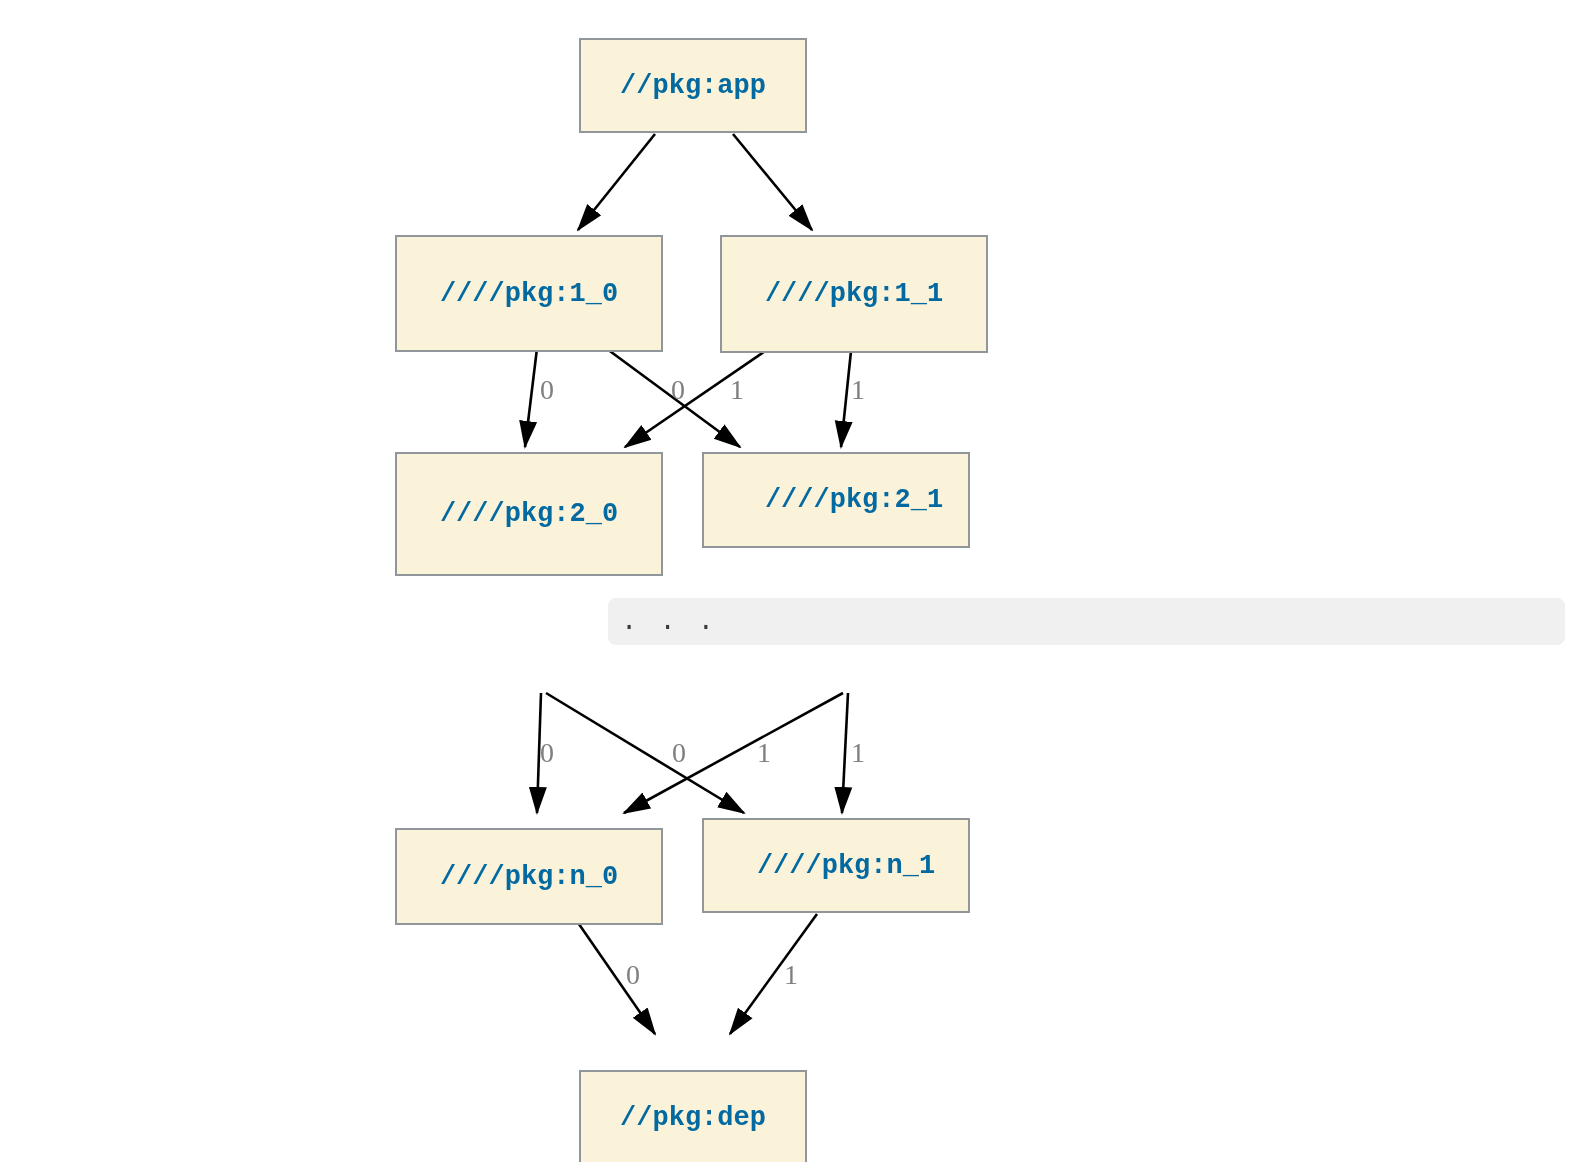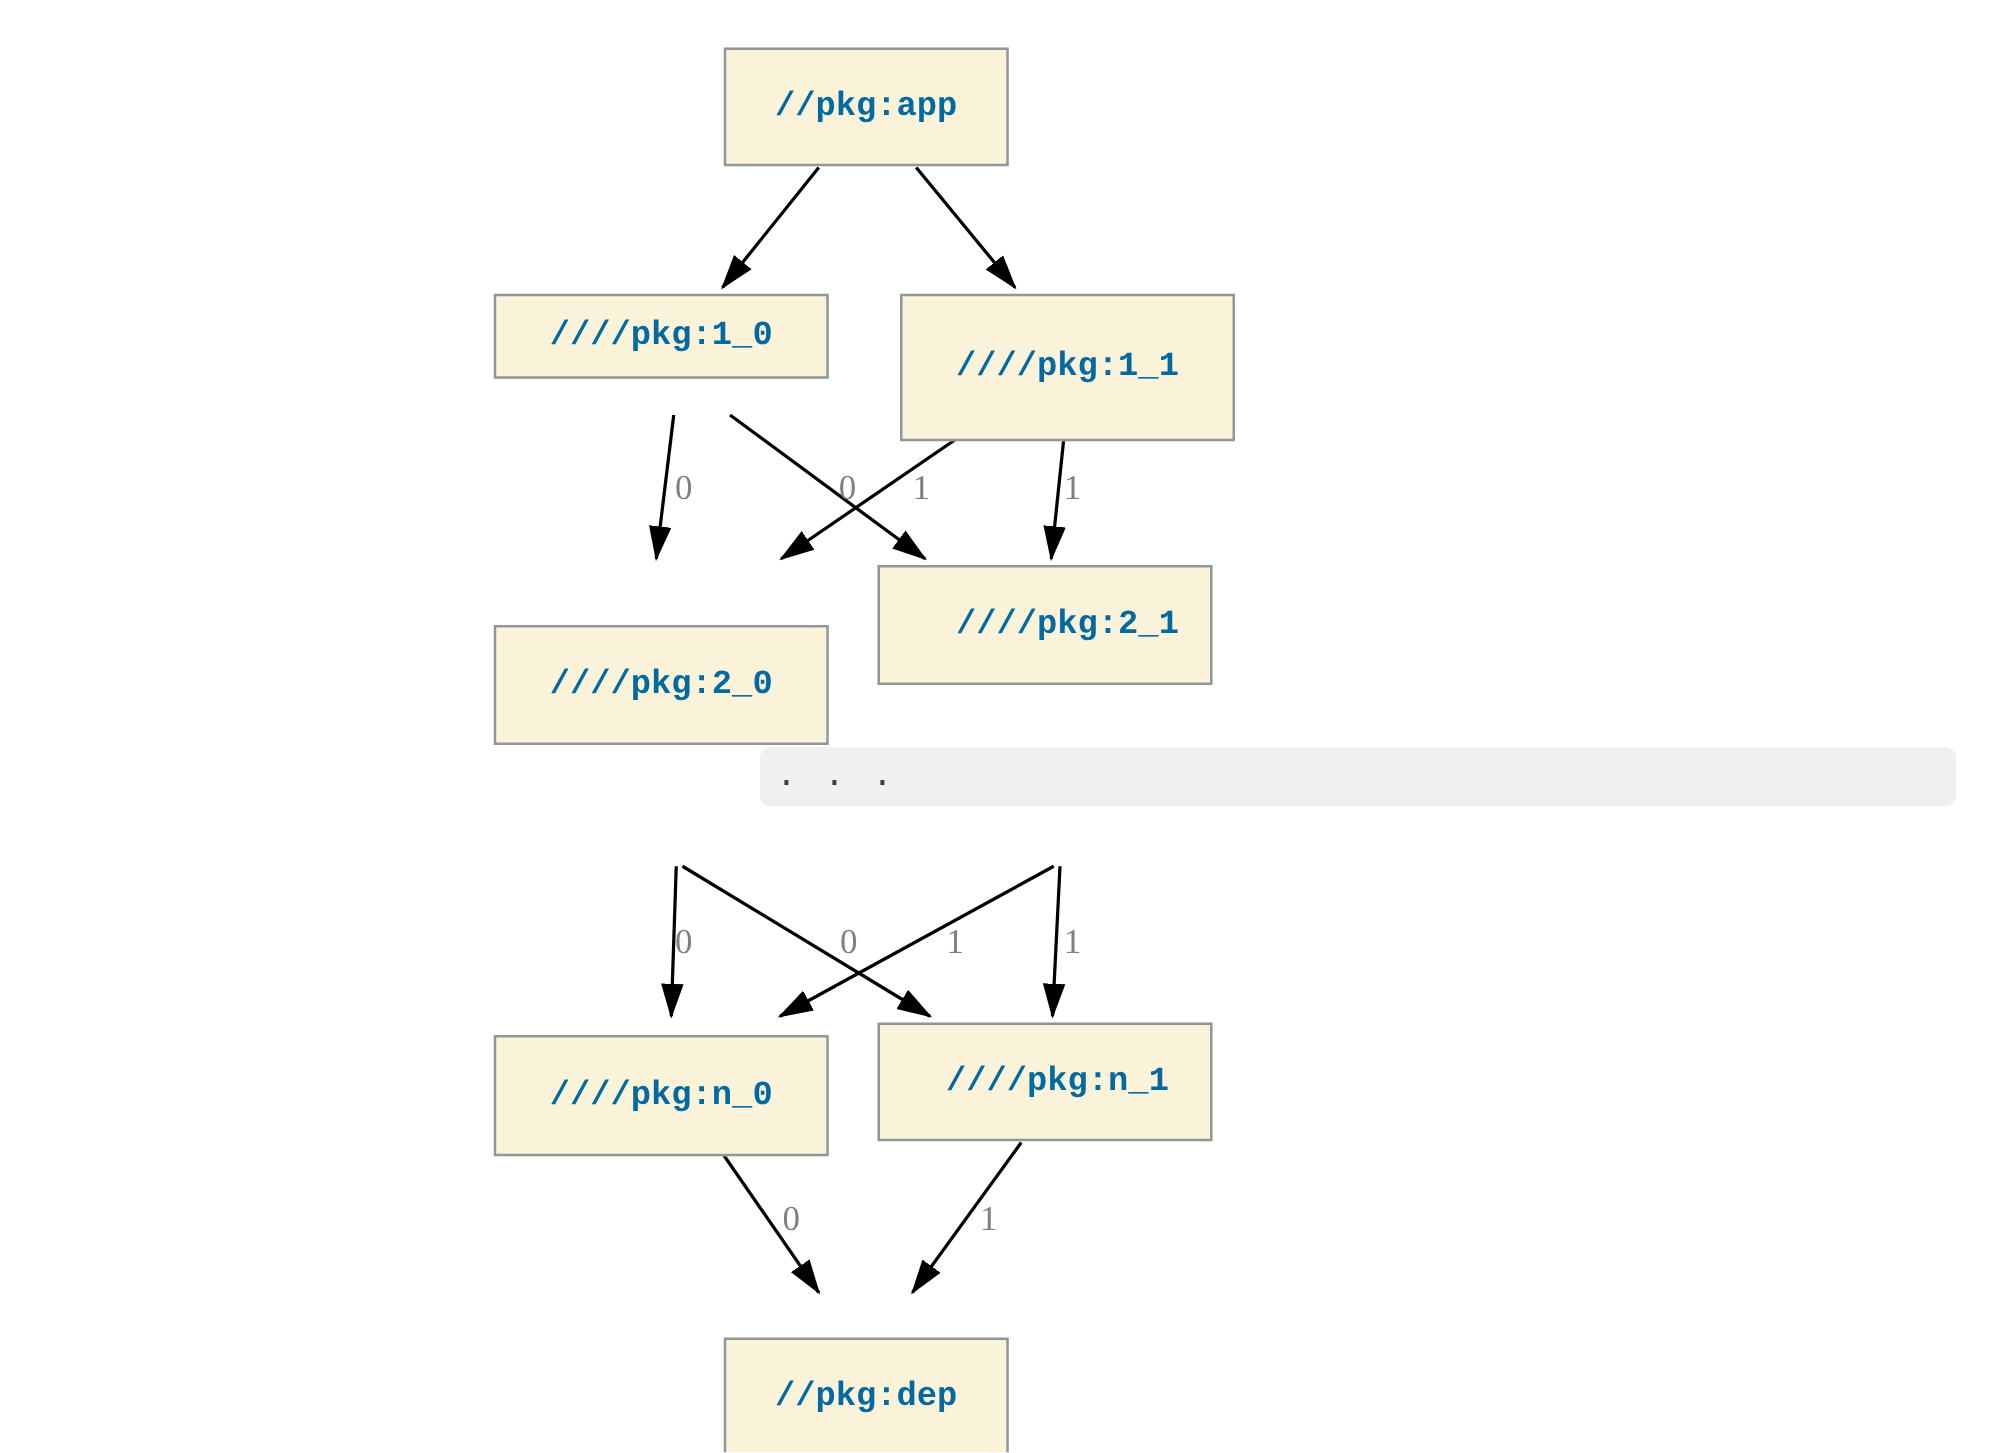--- a/index.html
+++ b/index.html
@@ -86,20 +86,20 @@
         <text x="764" y="762" text-anchor="middle" fill="#7f7f7f" class="edge-label">1</text>
         <text x="679" y="762" text-anchor="middle" fill="#7f7f7f" class="edge-label">0</text>
         <text x="858" y="762" text-anchor="middle" fill="#7f7f7f" class="edge-label">1</text>
         <text x="633" y="984" text-anchor="middle" fill="#7f7f7f" class="edge-label">0</text>
         <text x="791" y="984" text-anchor="middle" fill="#7f7f7f" class="edge-label">1</text>
       </g>
   </svg>
 
   <pre class="ellipsis-bar" id="ellipsis-bar" style="left: 608px; top: 598px; width: 957px; height: 47px;">. . .</pre>
 <div class="node" style="left: 579px; top: 38px; width: 228px; height: 95px; background: rgb(251, 243, 217); border-color: rgb(144, 150, 154);">//pkg:app</div>
-    <div class="node" style="left: 395px; top: 235px; width: 268px; height: 68px; background: rgb(251, 243, 217); border-color: rgb(144, 150, 154); text-align: right;">////pkg:1_0</div>
+    <div class="node" style="left: 395px; top: 235px; width: 268px; height: 117px; background: rgb(251, 243, 217); border-color: rgb(144, 150, 154); text-align: right;">////pkg:1_0</div>
     <div class="node" style="left: 720px; top: 235px; width: 268px; height: 118px; background: rgb(251, 243, 217); border-color: rgb(144, 150, 154); text-align: center;">////pkg:1_1</div>
-    <div class="node" style="left: 395px; top: 452px; width: 268px; height: 96px; background: rgb(251, 243, 217); border-color: rgb(144, 150, 154); margin-top: 48px;">////pkg:2_0</div>
+    <div class="node" style="left: 395px; top: 452px; width: 268px; height: 124px; background: rgb(251, 243, 217); border-color: rgb(144, 150, 154);">////pkg:2_0</div>
     <div class="node" style="left: 702px; top: 452px; width: 268px; height: 96px; background: rgb(251, 243, 217); border-color: rgb(144, 150, 154); padding-left: 36px;">////pkg:2_1</div>
     <div class="node" style="left: 395px; top: 828px; width: 268px; height: 97px; background: rgb(251, 243, 217); border-color: rgb(144, 150, 154);">////pkg:n_0</div>
     <div class="node" style="left: 702px; top: 818px; width: 268px; height: 95px; background: rgb(251, 243, 217); border-color: rgb(144, 150, 154); padding-left: 20px;">////pkg:n_1</div>
     <div class="node" style="left: 579px; top: 1039px; width: 228px; height: 96px; background: rgb(251, 243, 217); border-color: rgb(144, 150, 154); margin-top: 31px;">//pkg:dep</div>
   </div>
 
 </body></html>

